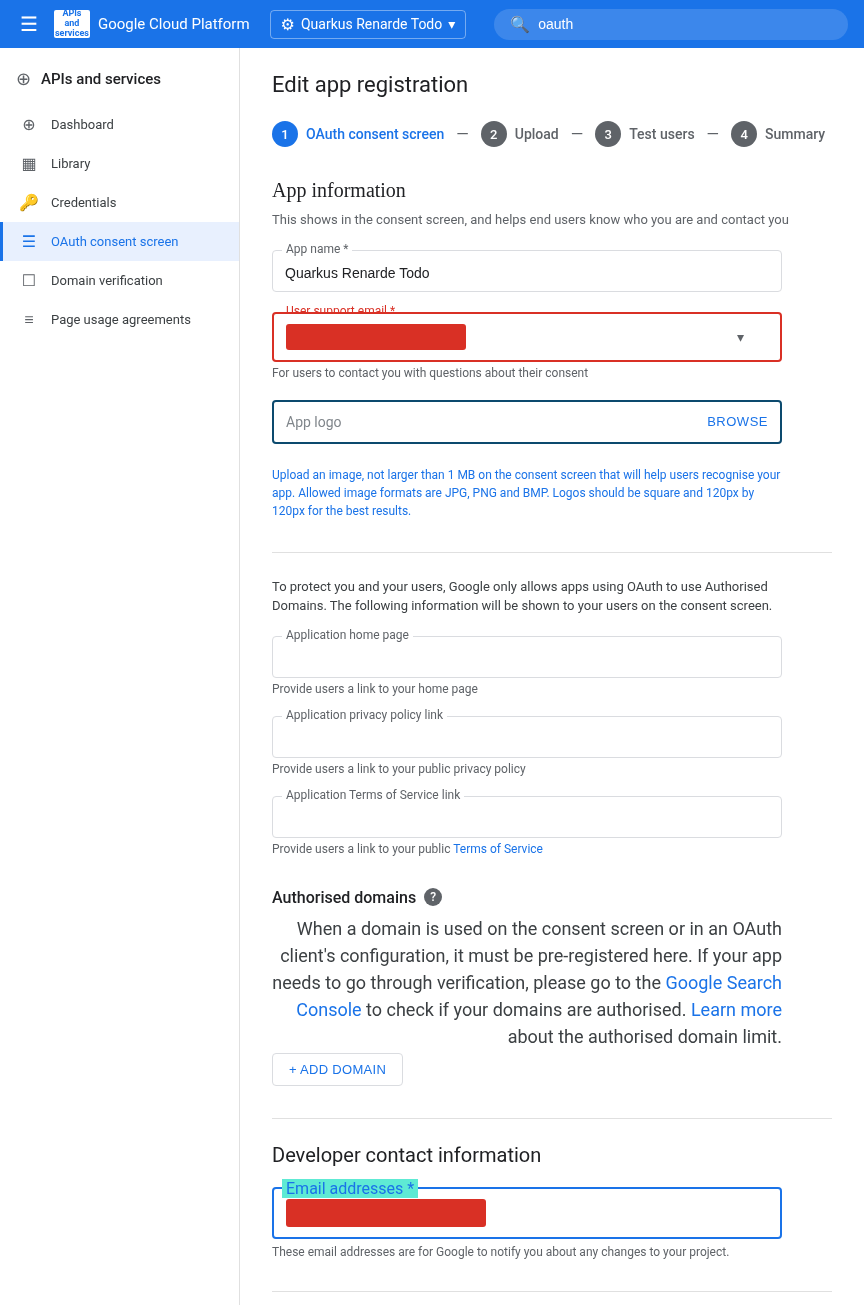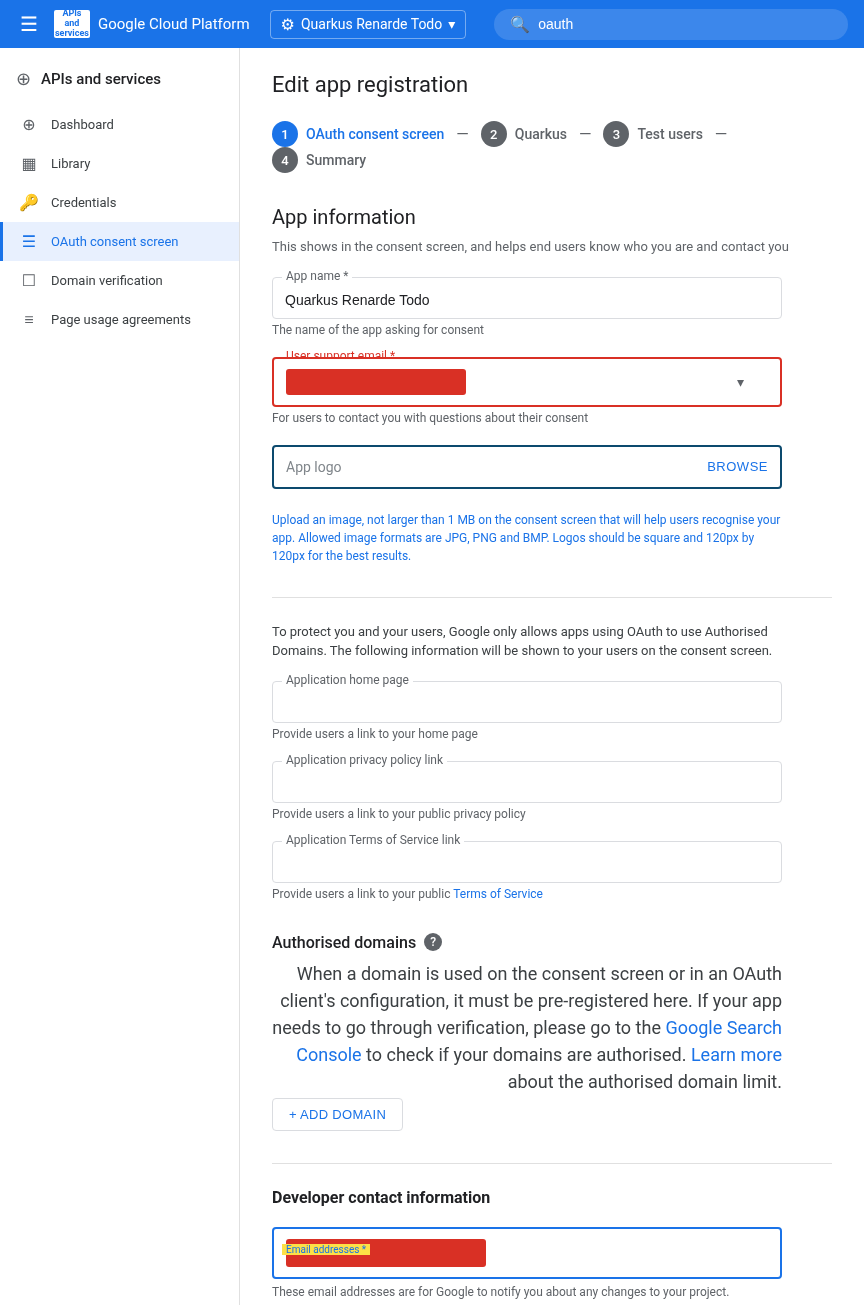--- a/index.html
+++ b/index.html
@@ -184,20 +184,21 @@
 
     
     .section {
       margin-bottom: 32px;
     }
     .section-title {
       font-size: 20px;
       font-weight: 400;
       margin-bottom: 8px;
       color: #202124;
+      font-family: Liberation Serif, serif;
     }
     .section-desc {
       font-size: 13px;
       color: #5f6368;
       margin-bottom: 20px;
       line-height: 1.5;
     }
 
     
     .form-field {
@@ -317,37 +318,36 @@
       border: 1px solid #dadce0;
       border-radius: 4px;
       padding: 8px 16px;
       cursor: pointer;
       background: white;
       letter-spacing: 0.3px;
     }
 
     
     .dev-contact-title {
-      font-size: 16px;
-      font-weight: 700;
+      font-size: 20px;
+      font-weight: 400;
       margin-bottom: 20px;
     }
     .email-field-wrapper {
       position: relative;
       max-width: 510px;
     }
     .email-field-label {
-      font-size: 10px;
+      font-size: 16px;
       color: #1a73e8;
       position: absolute;
       top: -8px;
       left: 10px;
-      background: #fde047;
+      background: #5eead4;
       padding: 0 4px;
-      margin-top: 25px;
     }
     .email-helper {
       font-size: 12px;
       color: #5f6368;
       margin-top: 6px;
     }
 
     
     .actions {
       display: flex;
@@ -445,42 +445,41 @@
     <h1 class="page-title">Edit app registration</h1>
 
     <div class="steps">
       <div class="step">
         <div class="step-circle active">1</div>
         <span class="step-label">OAuth consent screen</span>
       </div>
       <span class="step-divider">—</span>
       <div class="step">
         <div class="step-circle inactive">2</div>
-        <span class="step-label inactive">Quarkus</span>
+        <span class="step-label inactive">Upload</span>
       </div>
       <span class="step-divider">—</span>
       <div class="step">
         <div class="step-circle inactive">3</div>
         <span class="step-label inactive">Test users</span>
       </div>
       <span class="step-divider">—</span>
       <div class="step">
         <div class="step-circle inactive">4</div>
         <span class="step-label inactive">Summary</span>
       </div>
     </div>
 
     <div class="section">
       <h2 class="section-title">App information</h2>
       <p class="section-desc">This shows in the consent screen, and helps end users know who you are and contact you</p>
 
       <div class="form-field">
         <span class="field-label">App name *</span>
         <input type="text" class="text-input" value="Quarkus Renarde Todo" style="">
-        <p class="field-helper">The name of the app asking for consent</p>
       </div>
 
       <div class="form-field">
         <span class="field-label" style="color: #d93025;">User support email *</span>
         <div class="select-wrapper">
           <div style="border: 2px solid #d93025; border-radius: 4px; padding: 10px 36px 10px 12px; background: white; display: flex; align-items: center; max-width: 510px; min-height: 48px;">
             <div style="background: #d93025; height: 26px; width: 180px; border-radius: 3px;"></div>
             <span style="margin-left: auto; color: #5f6368;">▾</span>
           </div>
         </div>

